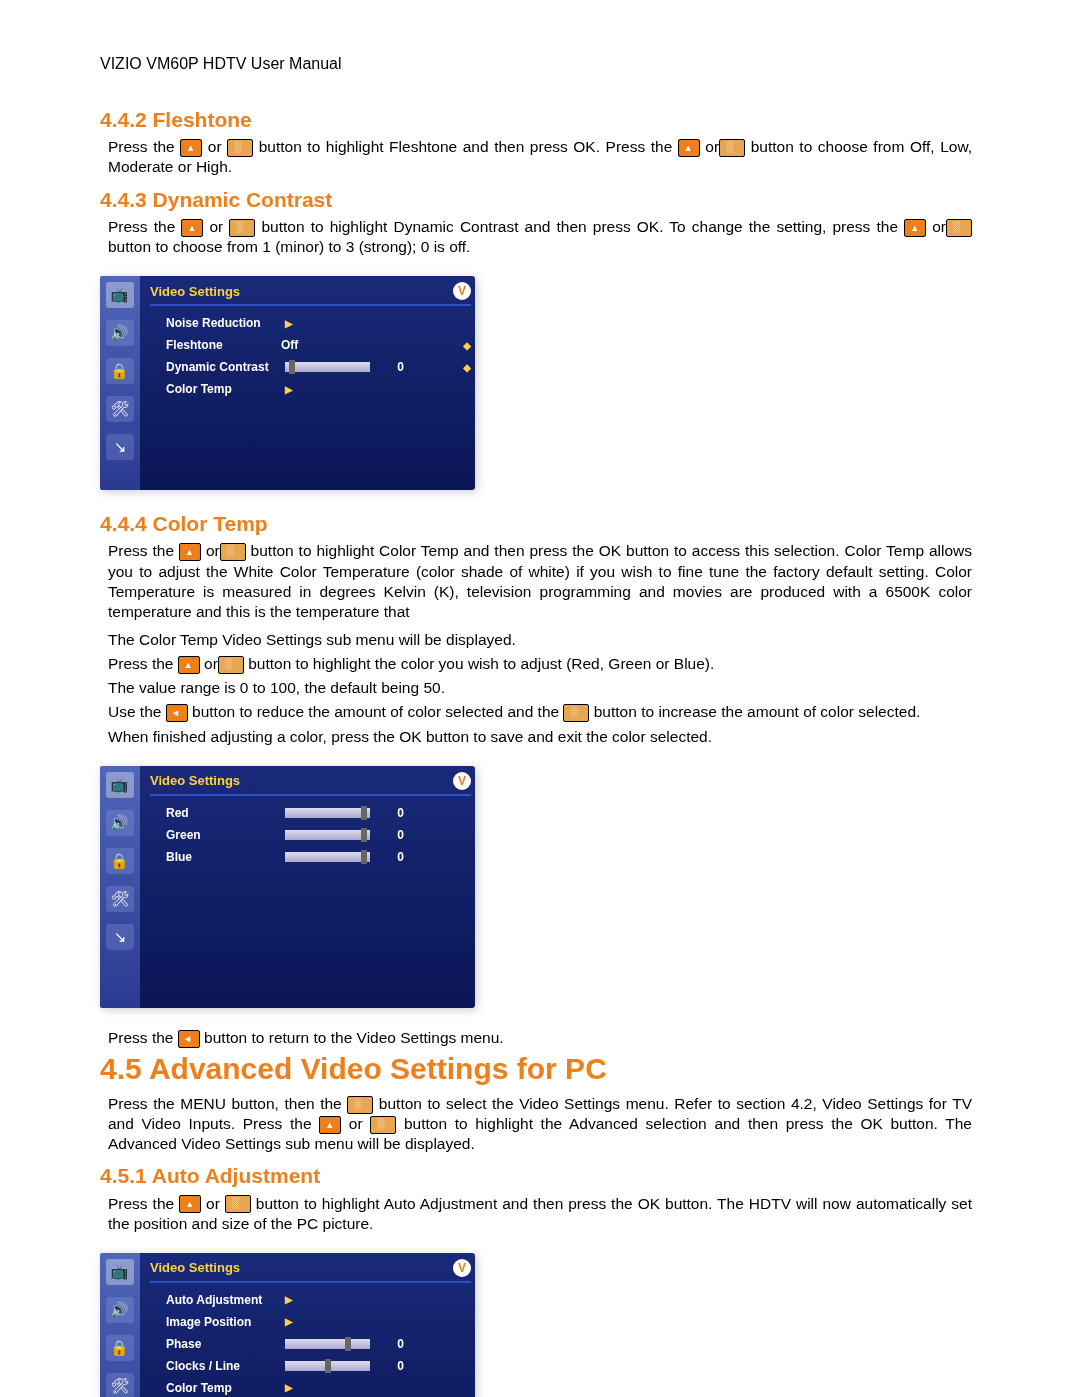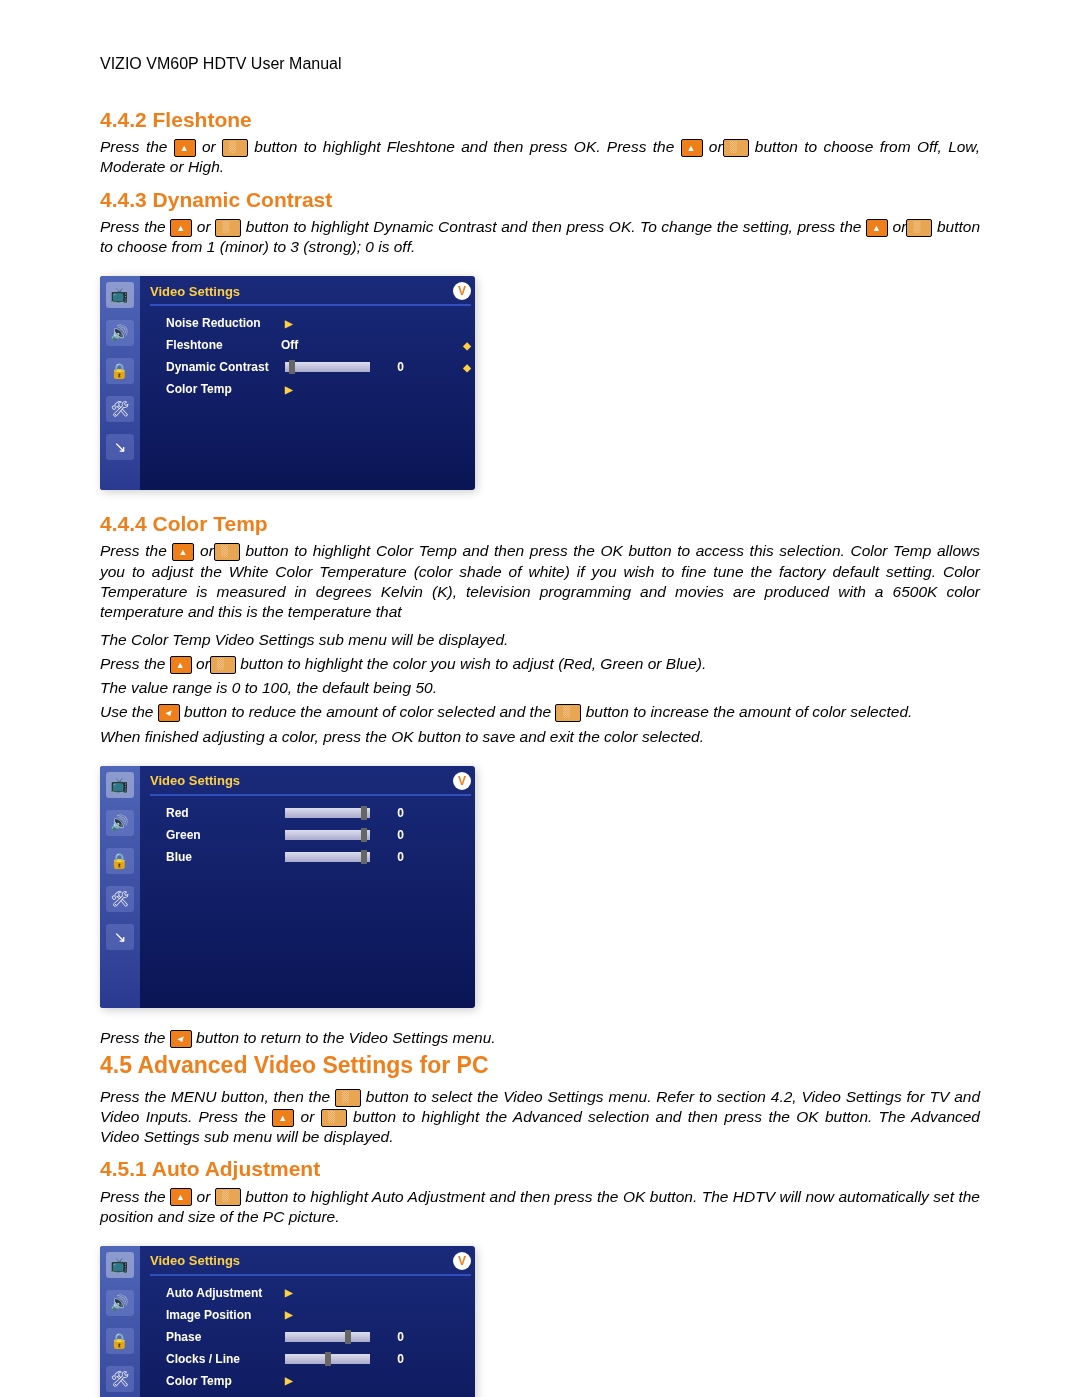--- a/index.html
+++ b/index.html
@@ -33,24 +33,24 @@
     color: #000;
   }
   .col-text.justify p { text-align: justify; }
   h2 {
     color: #ef7f1a;
     font-weight: bold;
     font-size: 21px;
     margin: 8px 0 4px 0;
   }
   h2.big {
-    font-size: 23px;
+    font-size: 30px;
     margin-top: 2px;
   }
-  p { margin: 4px 0; font-style: italic; }
+  p { margin: 4px 8px; }
   .btn-icon {
     display: inline-block;
     width: 20px;
     height: 16px;
     background: #ef7f1a;
     border: 1px solid #000;
     border-radius: 2px;
     vertical-align: middle;
     position: relative;
     font-size: 10px;

